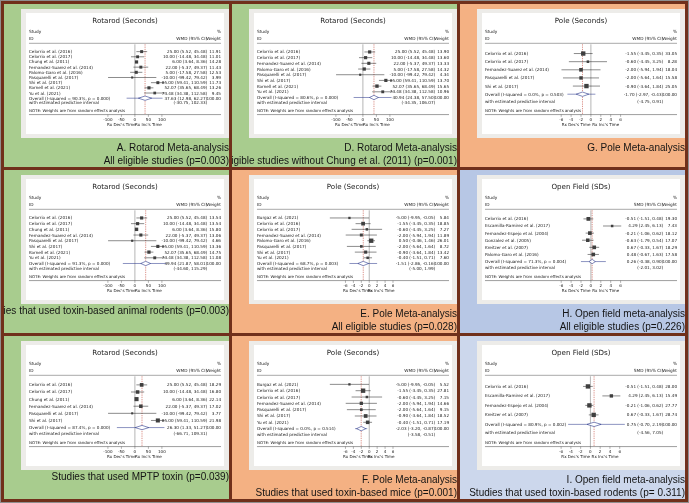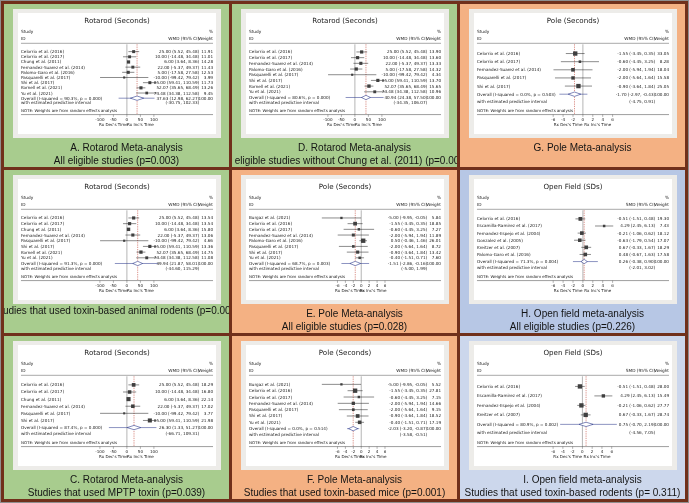--- a/index.html
+++ b/index.html
@@ -3,21 +3,21 @@
 <meta charset="utf-8">
 <style>
   html,body{margin:0;padding:0;background:#fff;}
   .frame{
     width:689px;height:503px;box-sizing:border-box;
     background:#70301b;border:1px solid #8f8f8f;
     display:grid;grid-template-columns:repeat(3,1fr);grid-template-rows:repeat(3,1fr);
     gap:3px;padding:3px;
     font-family:"Liberation Sans",sans-serif;
   }
-  .cell{display:flex;flex-direction:column;align-items:center;padding-top:5px;overflow:hidden;box-sizing:border-box;}
+  .cell{display:flex;flex-direction:column;align-items:flex-end;padding-top:5px;overflow:hidden;box-sizing:border-box;}
   .card{background:#edecE9;background:#edece9;padding:4px 5px;}
   .plot{width:198px;height:121px;display:block;background:#ffffff;}
   .cap1,.cap2{font-size:10px;color:#141414;white-space:nowrap;line-height:1.3;text-align:center;}
   .cap1{margin-top:3px;margin-left:20px;}
   svg text{font-family:"DejaVu Sans","Liberation Sans",sans-serif;}
 </style>
 </head>
 <body>
 
 <div id="figure" class="frame">
@@ -544,21 +544,20 @@
           <line x1="110" y1="102.5" x2="110" y2="104.8" stroke="#3c3c3c" stroke-width="0.4"></line>
           <text x="110" y="109" text-anchor="middle" font-size="4.1" fill="#1a1a1a">0</text>
           <line x1="123.63636363636364" y1="102.5" x2="123.63636363636364" y2="104.8" stroke="#3c3c3c" stroke-width="0.4"></line>
           <text x="123.63636363636364" y="109" text-anchor="middle" font-size="4.1" fill="#1a1a1a">50</text>
           <line x1="137.27272727272728" y1="102.5" x2="137.27272727272728" y2="104.8" stroke="#3c3c3c" stroke-width="0.4"></line>
           <text x="137.27272727272728" y="109" text-anchor="middle" font-size="4.1" fill="#1a1a1a">100</text>
           <text x="96.36363636363636" y="114.5" text-anchor="middle" font-size="4.1" fill="#1a1a1a">Rx Dec's Time</text>
           <text x="123.63636363636364" y="114.5" text-anchor="middle" font-size="4.1" fill="#1a1a1a">Rx Inc's Time</text>
         </svg>
     </div>
-    <div class="cap1">C. Rotarod Meta-analysis</div>
     <div class="cap2">Studies that used MPTP toxin (p=0.039)</div>
   </section>
     <section class="cell" style="background: rgb(244, 177, 131);">
     <div class="card">
       <svg class="plot" viewBox="0 0 200 122">
           <rect x="0" y="0" width="200" height="122" fill="#ffffff"></rect>
           <text x="100" y="9.5" text-anchor="middle" font-size="7.2" fill="#1a1a1a">Pole (Seconds)</text>
           <text x="3" y="20" text-anchor="start" font-size="4.3" fill="#1a1a1a">Study</text>
           <text x="3" y="27" text-anchor="start" font-size="4.3" fill="#1a1a1a">ID</text>
           <text x="197" y="20" text-anchor="end" font-size="4.3" fill="#1a1a1a">%</text>

